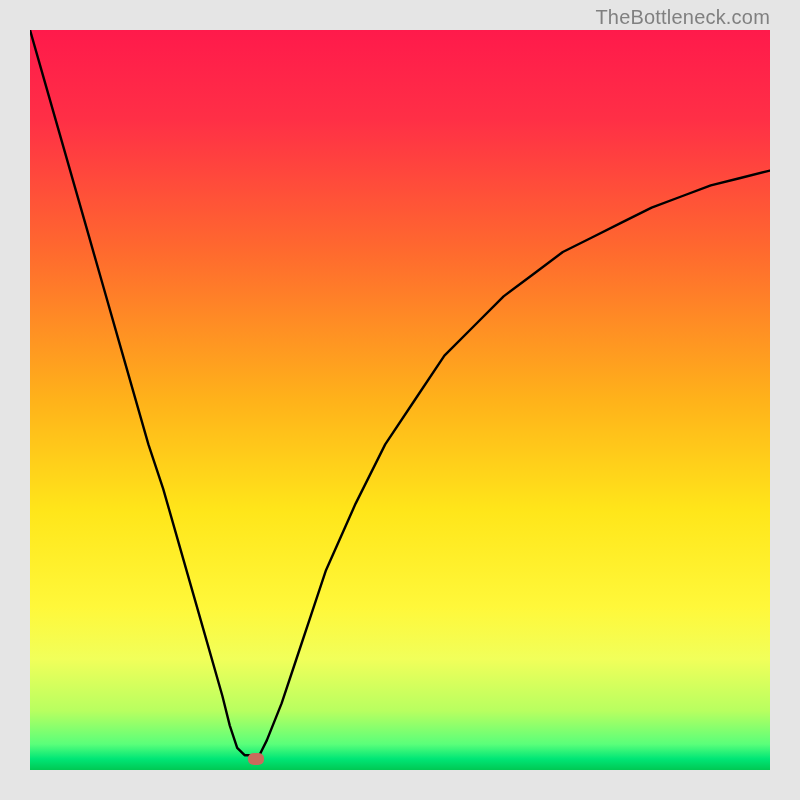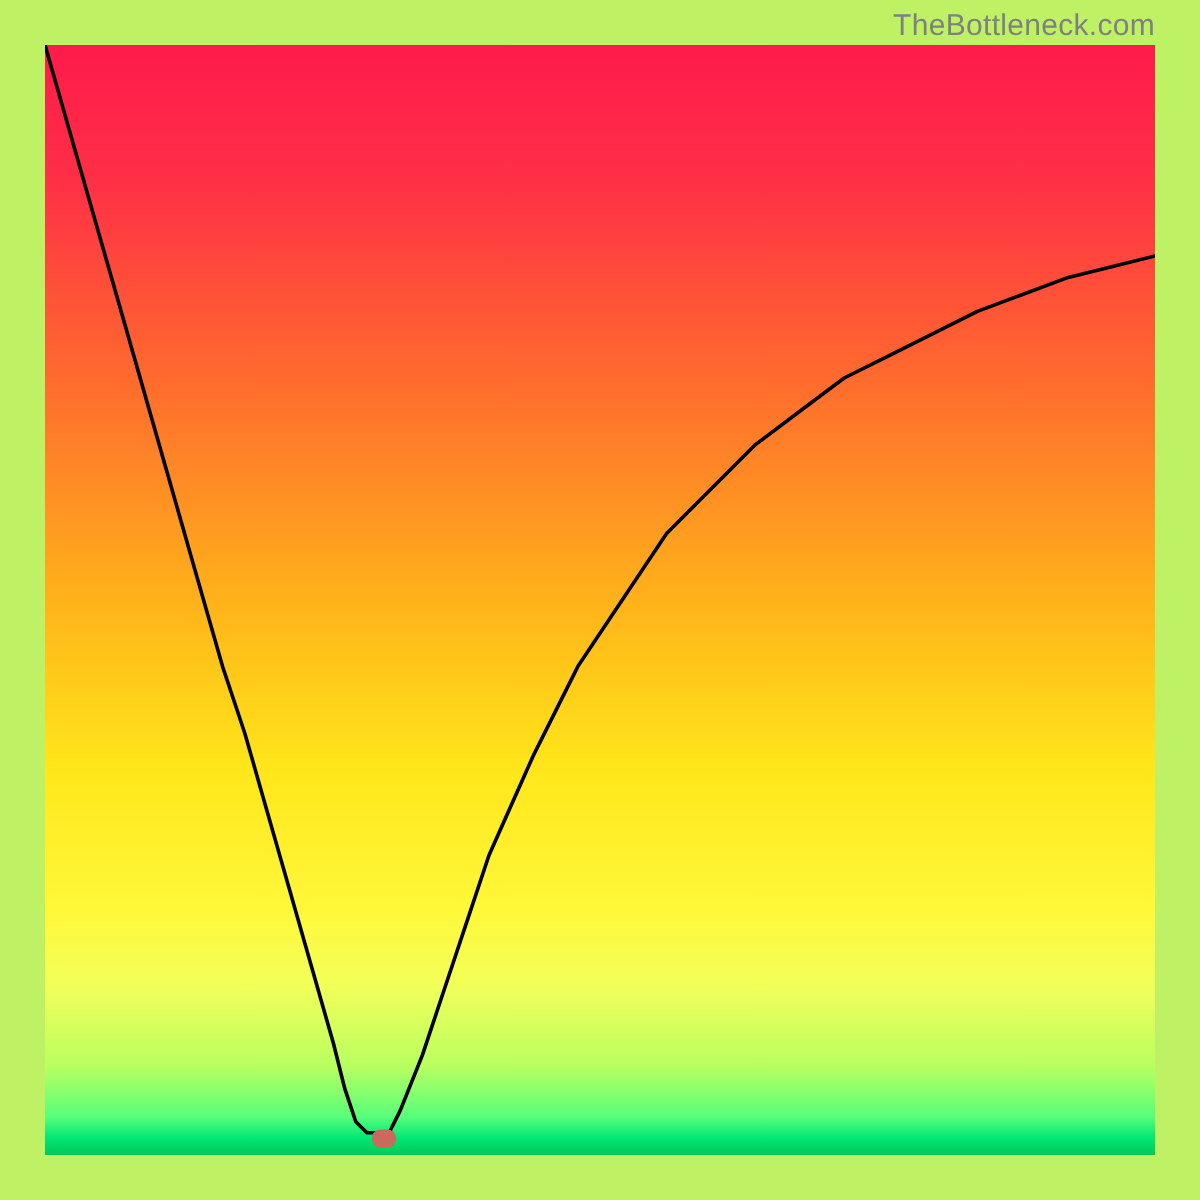--- a/index.html
+++ b/index.html
@@ -10,21 +10,21 @@
     background: #000;
     position: relative;
     font-family: Arial, Helvetica, sans-serif;
   }
   .frame {
     position: absolute;
     top: 0;
     left: 0;
     width: 800px;
     height: 800px;
-    background: #bef264;
+    background: #e5e5e5;
   }
   .plot-area {
     position: absolute;
     top: 30px;
     left: 30px;
     width: 740px;
     height: 740px;
     overflow: hidden;
   }
   .gradient-bg {

